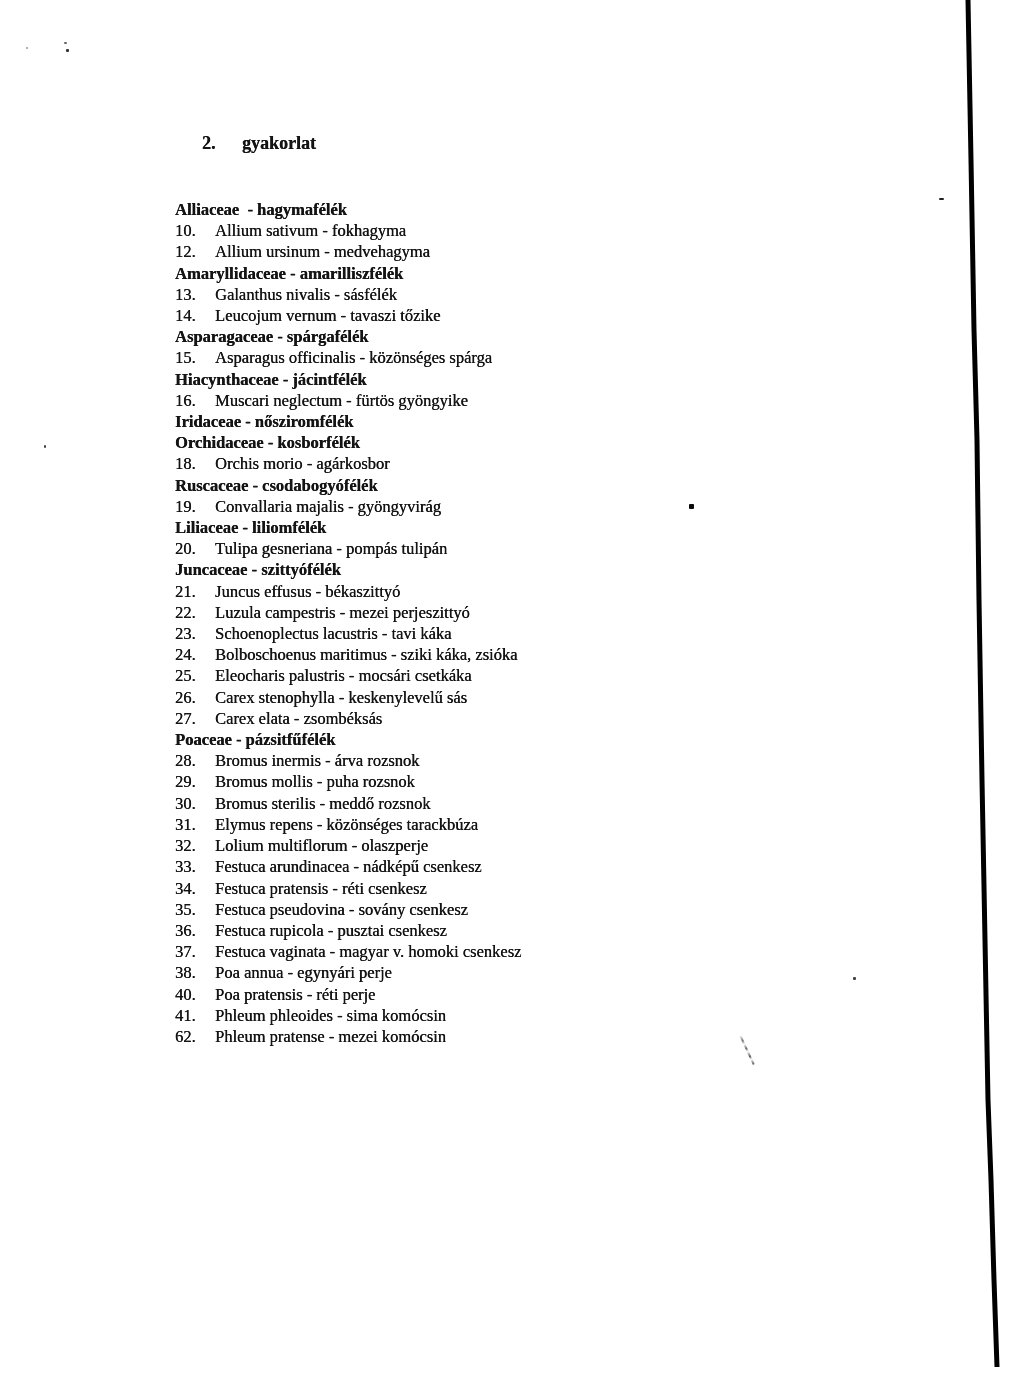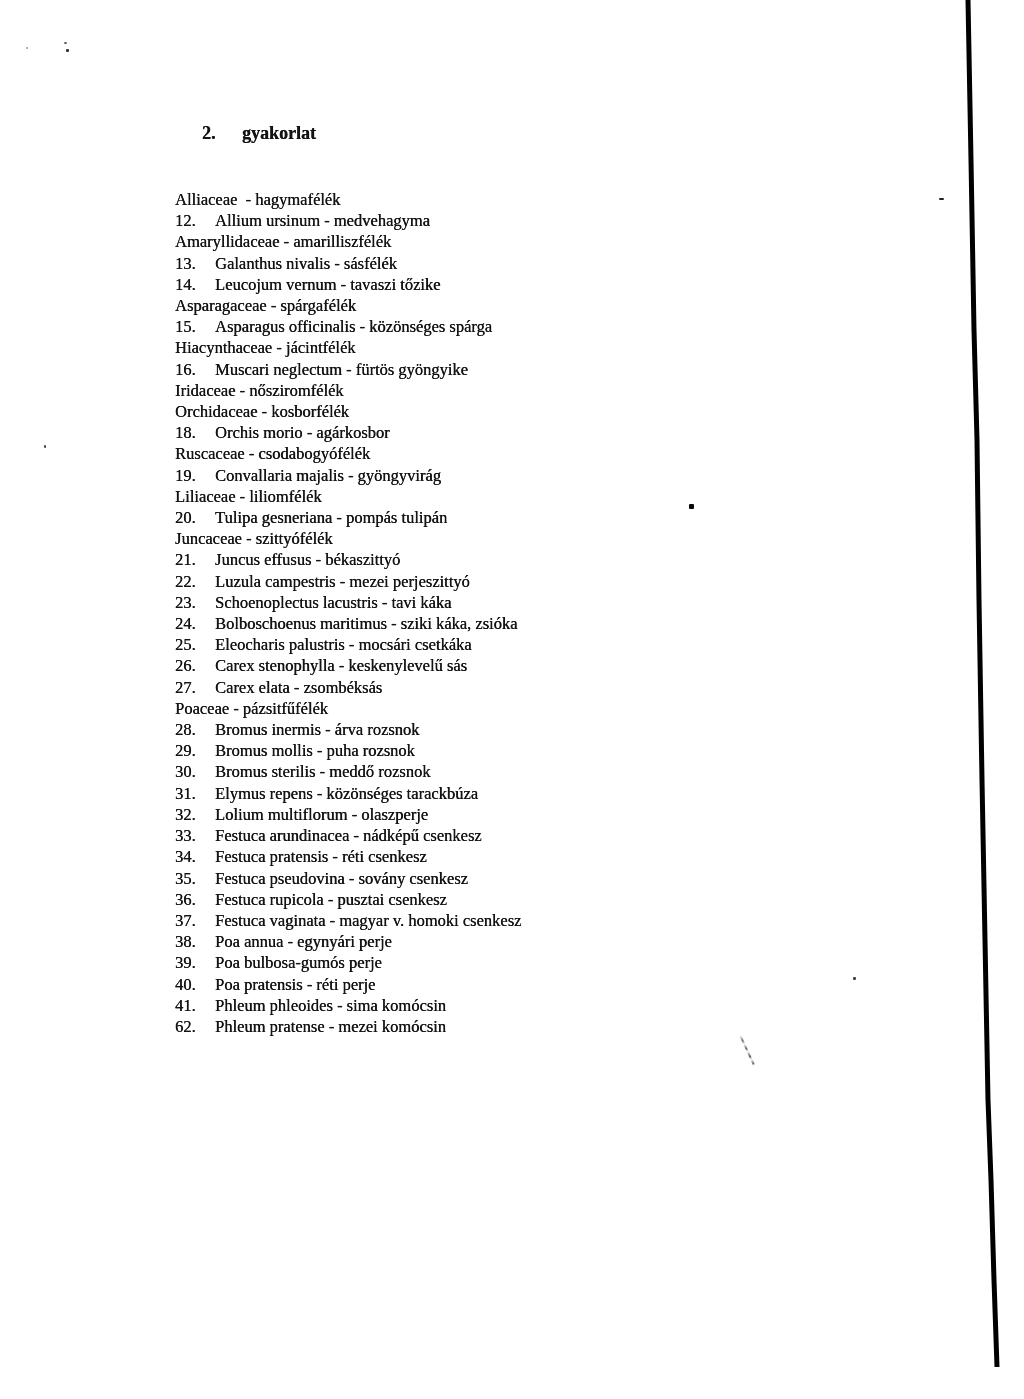--- a/index.html
+++ b/index.html
@@ -8,36 +8,36 @@
     width: 1024px;
     height: 1399px;
     background: #ffffff;
     overflow: hidden;
     font-family: "Liberation Serif", "DejaVu Serif", serif;
     color: #141414;
   }
   .content {
     position: absolute;
     left: 175px;
-    top: 100px;
+    top: 110px;
     width: 640px;
     font-size: 16.5px;
     line-height: 21.2px;
     text-shadow: 0.3px 0 0 currentColor; 
   }
   .title {
     font-weight: bold;
     font-size: 18px;
     line-height: 22px;
     margin: 0 0 23px 0;
     white-space: pre;
   }
   .title .tnum { display: inline-block; width: 40px; }
   .family {
-    font-weight: normal;
+    font-weight: bold;
     white-space: pre;
   }
   .item { white-space: pre; }
   .inum { display: inline-block; width: 40px; }
 
   
   .scanline-svg { position: absolute; left: 0; top: 0; pointer-events: none; }
   .speck { position: absolute; border-radius: 1px; }
   .sp-a { left: 26px;  top: 47px;  width: 2px; height: 2px; background: #999; }
   .sp-b { left: 64px;  top: 42px;  width: 3px; height: 2px; background: #666; }
@@ -60,20 +60,21 @@
 <body>
 
 <div class="page">
 
   <div class="content">
     <div class="title">
       <span class="tnum">2.</span><span>gyakorlat</span>
     </div>
     <div id="species-list">
         <div class="family">Alliaceae  - hagymafélék</div>
+        <div class="item"><span class="inum">10.</span><span>Allium sativum - fokhagyma</span></div>
         <div class="item"><span class="inum">12.</span><span>Allium ursinum - medvehagyma</span></div>
         <div class="family">Amaryllidaceae - amarilliszfélék</div>
         <div class="item"><span class="inum">13.</span><span>Galanthus nivalis - sásfélék</span></div>
         <div class="item"><span class="inum">14.</span><span>Leucojum vernum - tavaszi tőzike</span></div>
         <div class="family">Asparagaceae - spárgafélék</div>
         <div class="item"><span class="inum">15.</span><span>Asparagus officinalis - közönséges spárga</span></div>
         <div class="family">Hiacynthaceae - jácintfélék</div>
         <div class="item"><span class="inum">16.</span><span>Muscari neglectum - fürtös gyöngyike</span></div>
         <div class="family">Iridaceae - nősziromfélék</div>
         <div class="family">Orchidaceae - kosborfélék</div>
@@ -95,21 +96,20 @@
         <div class="item"><span class="inum">29.</span><span>Bromus mollis - puha rozsnok</span></div>
         <div class="item"><span class="inum">30.</span><span>Bromus sterilis - meddő rozsnok</span></div>
         <div class="item"><span class="inum">31.</span><span>Elymus repens - közönséges tarackbúza</span></div>
         <div class="item"><span class="inum">32.</span><span>Lolium multiflorum - olaszperje</span></div>
         <div class="item"><span class="inum">33.</span><span>Festuca arundinacea - nádképű csenkesz</span></div>
         <div class="item"><span class="inum">34.</span><span>Festuca pratensis - réti csenkesz</span></div>
         <div class="item"><span class="inum">35.</span><span>Festuca pseudovina - sovány csenkesz</span></div>
         <div class="item"><span class="inum">36.</span><span>Festuca rupicola - pusztai csenkesz</span></div>
         <div class="item"><span class="inum">37.</span><span>Festuca vaginata - magyar v. homoki csenkesz</span></div>
         <div class="item"><span class="inum">38.</span><span>Poa annua - egynyári perje</span></div>
-        <div class="item"><span class="inum">39.</span><span>Poa bulbosa-gumós perje</span></div>
         <div class="item"><span class="inum">40.</span><span>Poa pratensis - réti perje</span></div>
         <div class="item"><span class="inum">41.</span><span>Phleum phleoides - sima komócsin</span></div>
         <div class="item"><span class="inum">62.</span><span>Phleum pratense - mezei komócsin</span></div>
       </div>
   </div>
 
   <div class="speck sp-a"></div>
   <div class="speck sp-b"></div>
   <div class="speck sp-c"></div>
   <div class="speck sp-d"></div>

